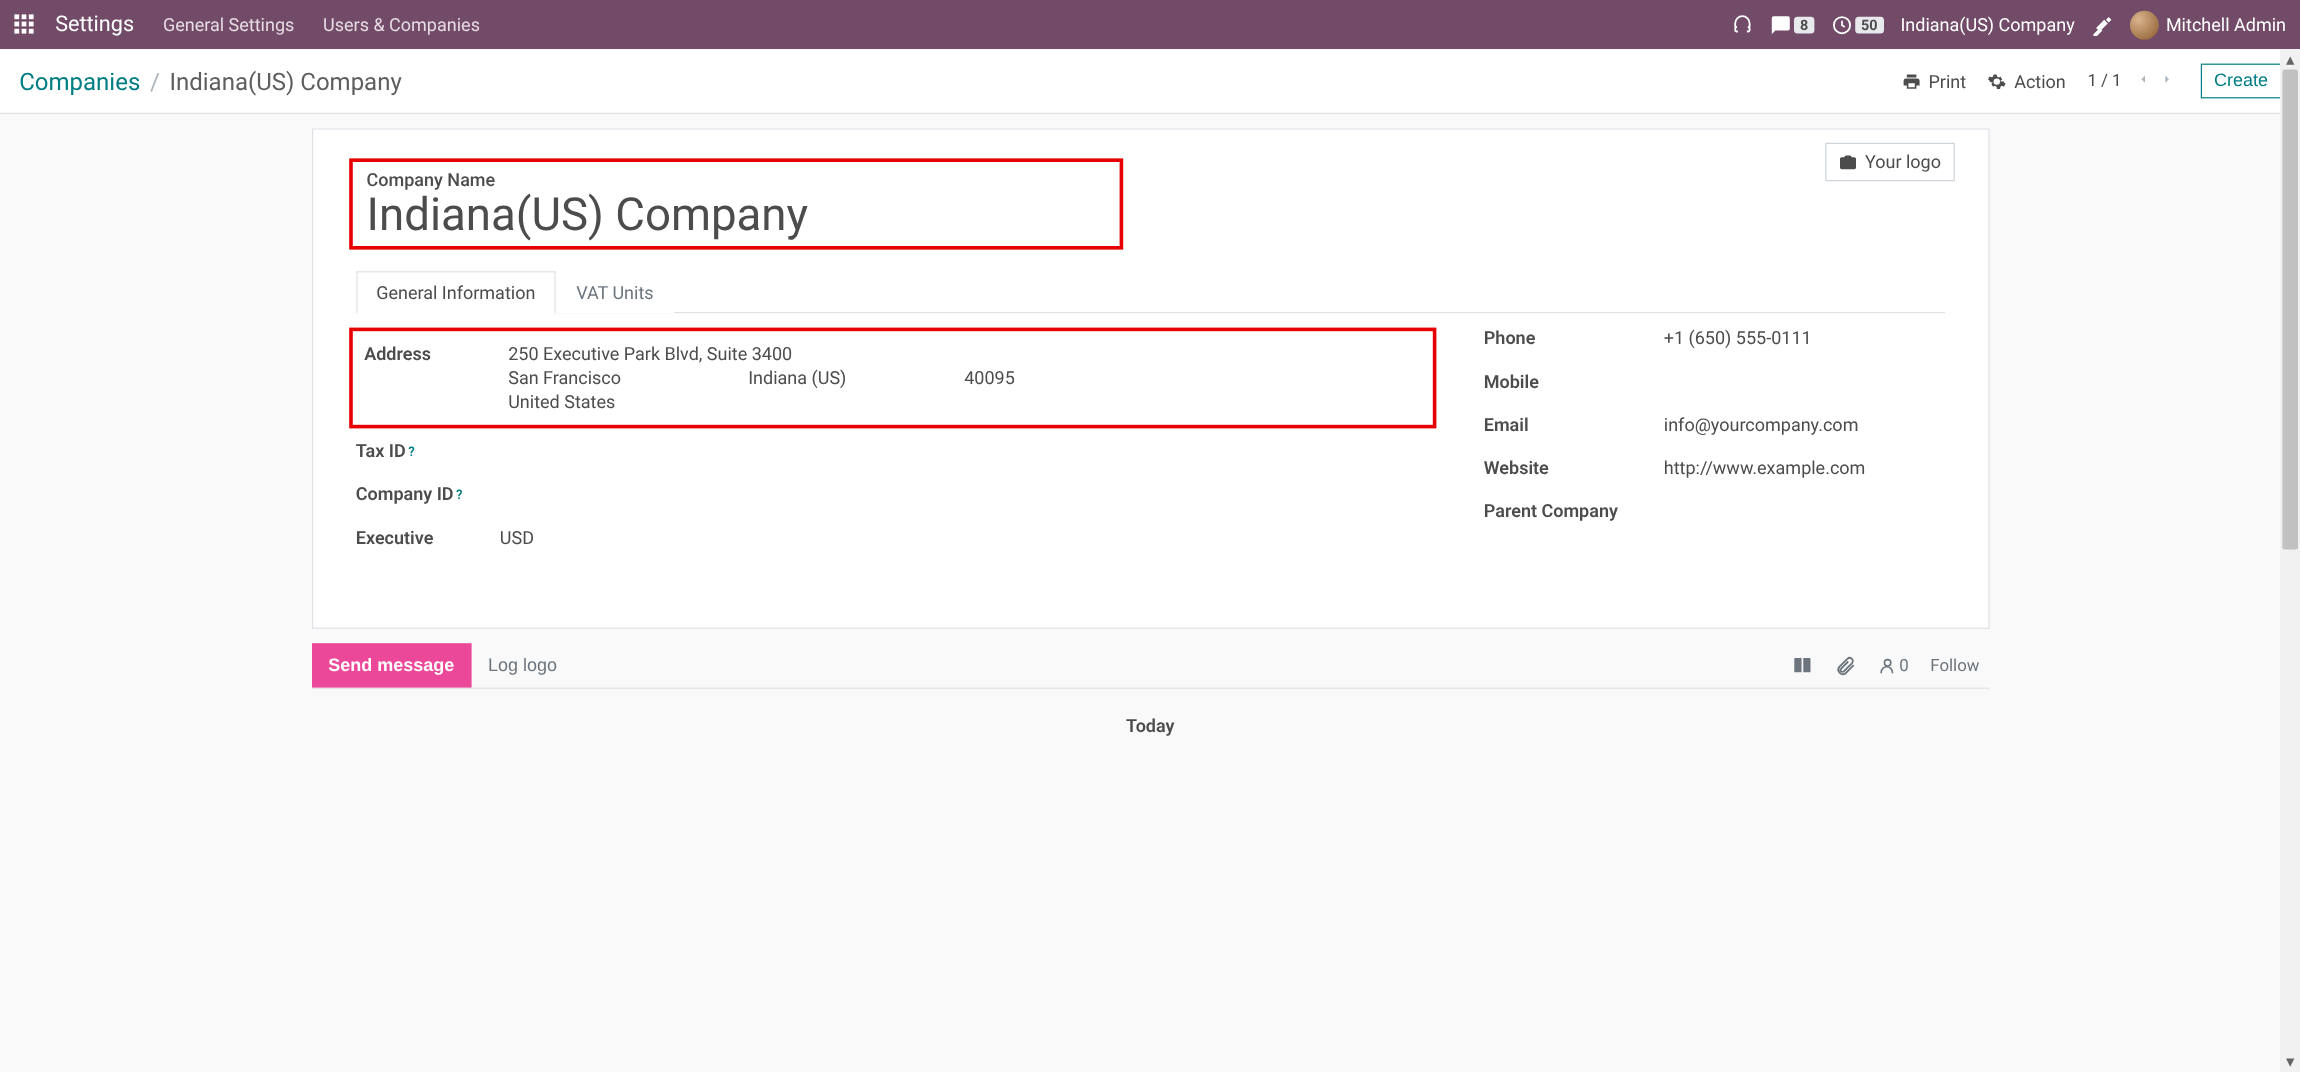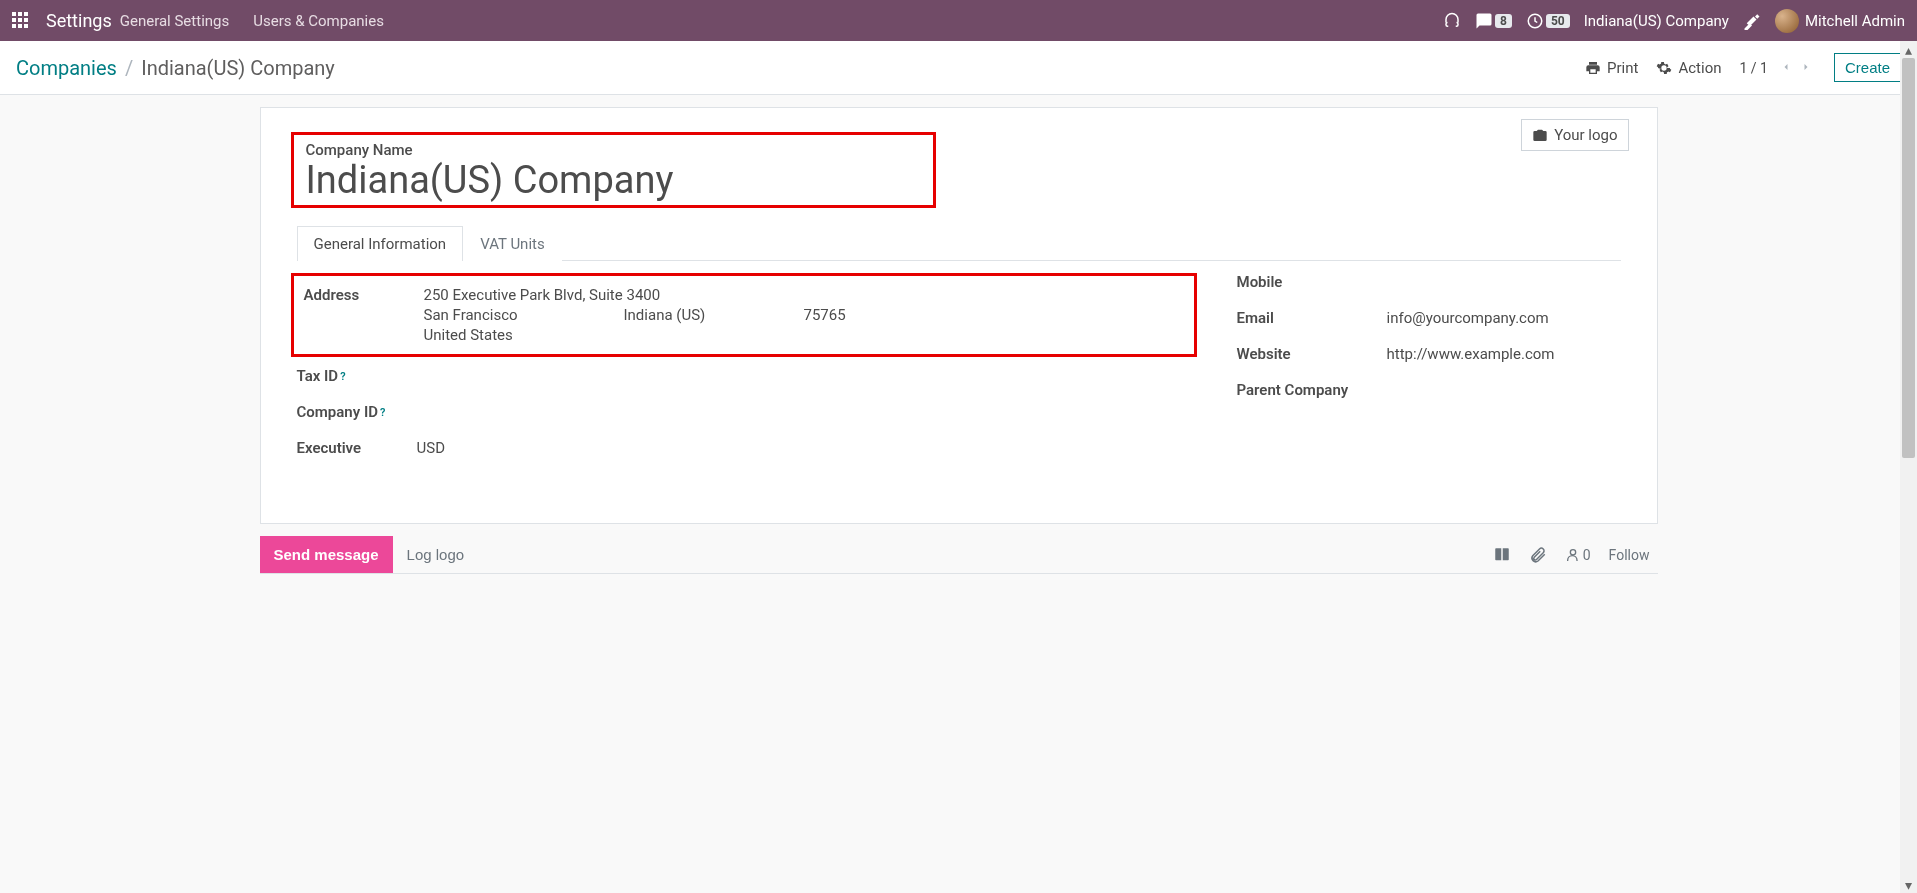--- a/index.html
+++ b/index.html
@@ -15,21 +15,21 @@
     background: #714b67;
     color: #fff;
     height: 41px;
     display: flex;
     align-items: center;
     padding: 0 12px;
     font-size: 15px;
   }
   .apps-icon { width: 18px; height: 18px; display: grid; grid-template-columns: repeat(3,4px); grid-template-rows: repeat(3,4px); gap: 2px; margin-right: 16px; cursor:pointer;}
   .apps-icon span { background: #fff; }
-  .brand { font-size: 18px; margin-right: 8px; }
+  .brand { font-size: 18px; margin-right: 24px; }
   .nav-link { color: #e7dce3; margin-right: 24px; cursor: pointer; font-size: 15px;}
   .nav-right { margin-left: auto; display: flex; align-items: center; gap: 14px; }
   .nav-right .item { display: flex; align-items: center; cursor:pointer; color:#fff; font-size:15px;}
   .badge { background: #e7e9ed; color: #4c4c4c; border-radius: 3px; padding: 0 5px; font-size: 12px; font-weight:bold; margin-left: 2px; }
   .avatar { width: 24px; height: 24px; border-radius: 50%; background: radial-gradient(circle at 30% 30%, #d9b38c, #8b5a2b); margin-right: 6px; }
   .svg-icon { width: 18px; height:18px; }
   
   .control-panel {
     background: #fff;
     border-bottom: 1px solid #dee2e6;
@@ -216,21 +216,21 @@
 
         <div class="col">
           <div class="hlbox addr-box">
             <div class="frow" style="margin-bottom:0; align-items:flex-start;">
               <div class="flabel">Address</div>
               <div>
                 <div class="addr-grid">
                   <div style="grid-column:1 / span 3;" class="fvalue">250 Executive Park Blvd, Suite 3400</div>
                   <div class="fvalue">San Francisco</div>
                   <div class="fvalue">Indiana (US)</div>
-                  <div class="fvalue">75765</div>
+                  <div class="fvalue">40095</div>
                   <div style="grid-column:1 / span 3;" class="fvalue">United States</div>
                 </div>
               </div>
             </div>
           </div>
           <div class="frow">
             <div class="flabel">
               <span>Tax ID</span>
               <span class="help-q">?</span>
             </div>
@@ -243,20 +243,24 @@
             </div>
             <div class="fvalue"></div>
           </div>
           <div class="frow">
             <div class="flabel">Executive</div>
             <div class="fvalue">USD</div>
           </div>
         </div>
 
         <div class="col">
+          <div class="frow">
+            <div class="flabel" style="width:150px;">Phone</div>
+            <div class="fvalue">+1 (650) 555-0111</div>
+          </div>
           <div class="frow">
             <div class="flabel" style="width:150px;">Mobile</div>
             <div class="fvalue"></div>
           </div>
           <div class="frow">
             <div class="flabel" style="width:150px;">Email</div>
             <div class="fvalue">info@yourcompany.com</div>
           </div>
           <div class="frow">
             <div class="flabel" style="width:150px;">Website</div>
@@ -289,20 +293,21 @@
         <span class="chatter-icon">
           <svg width="16" height="16" viewBox="0 0 24 24" fill="none" stroke="#6c757d" stroke-width="2">
               <circle cx="12" cy="8" r="4"></circle>
               <path d="M4 21v-1a7 7 0 0 1 14 0v1"></path>
             </svg>
           <span>0</span>
         </span>
         <span class="chatter-icon">Follow</span>
       </div>
     </div>
+    <div class="today-sep">Today</div>
   </div>
 </div>
 
 <div class="scroll-track">
   <div class="scroll-arrow">▴</div>
   <div class="scroll-thumb"></div>
   <div class="scroll-arrow" style="position:absolute;bottom:0;">▾</div>
 </div>
 
 </body></html>

